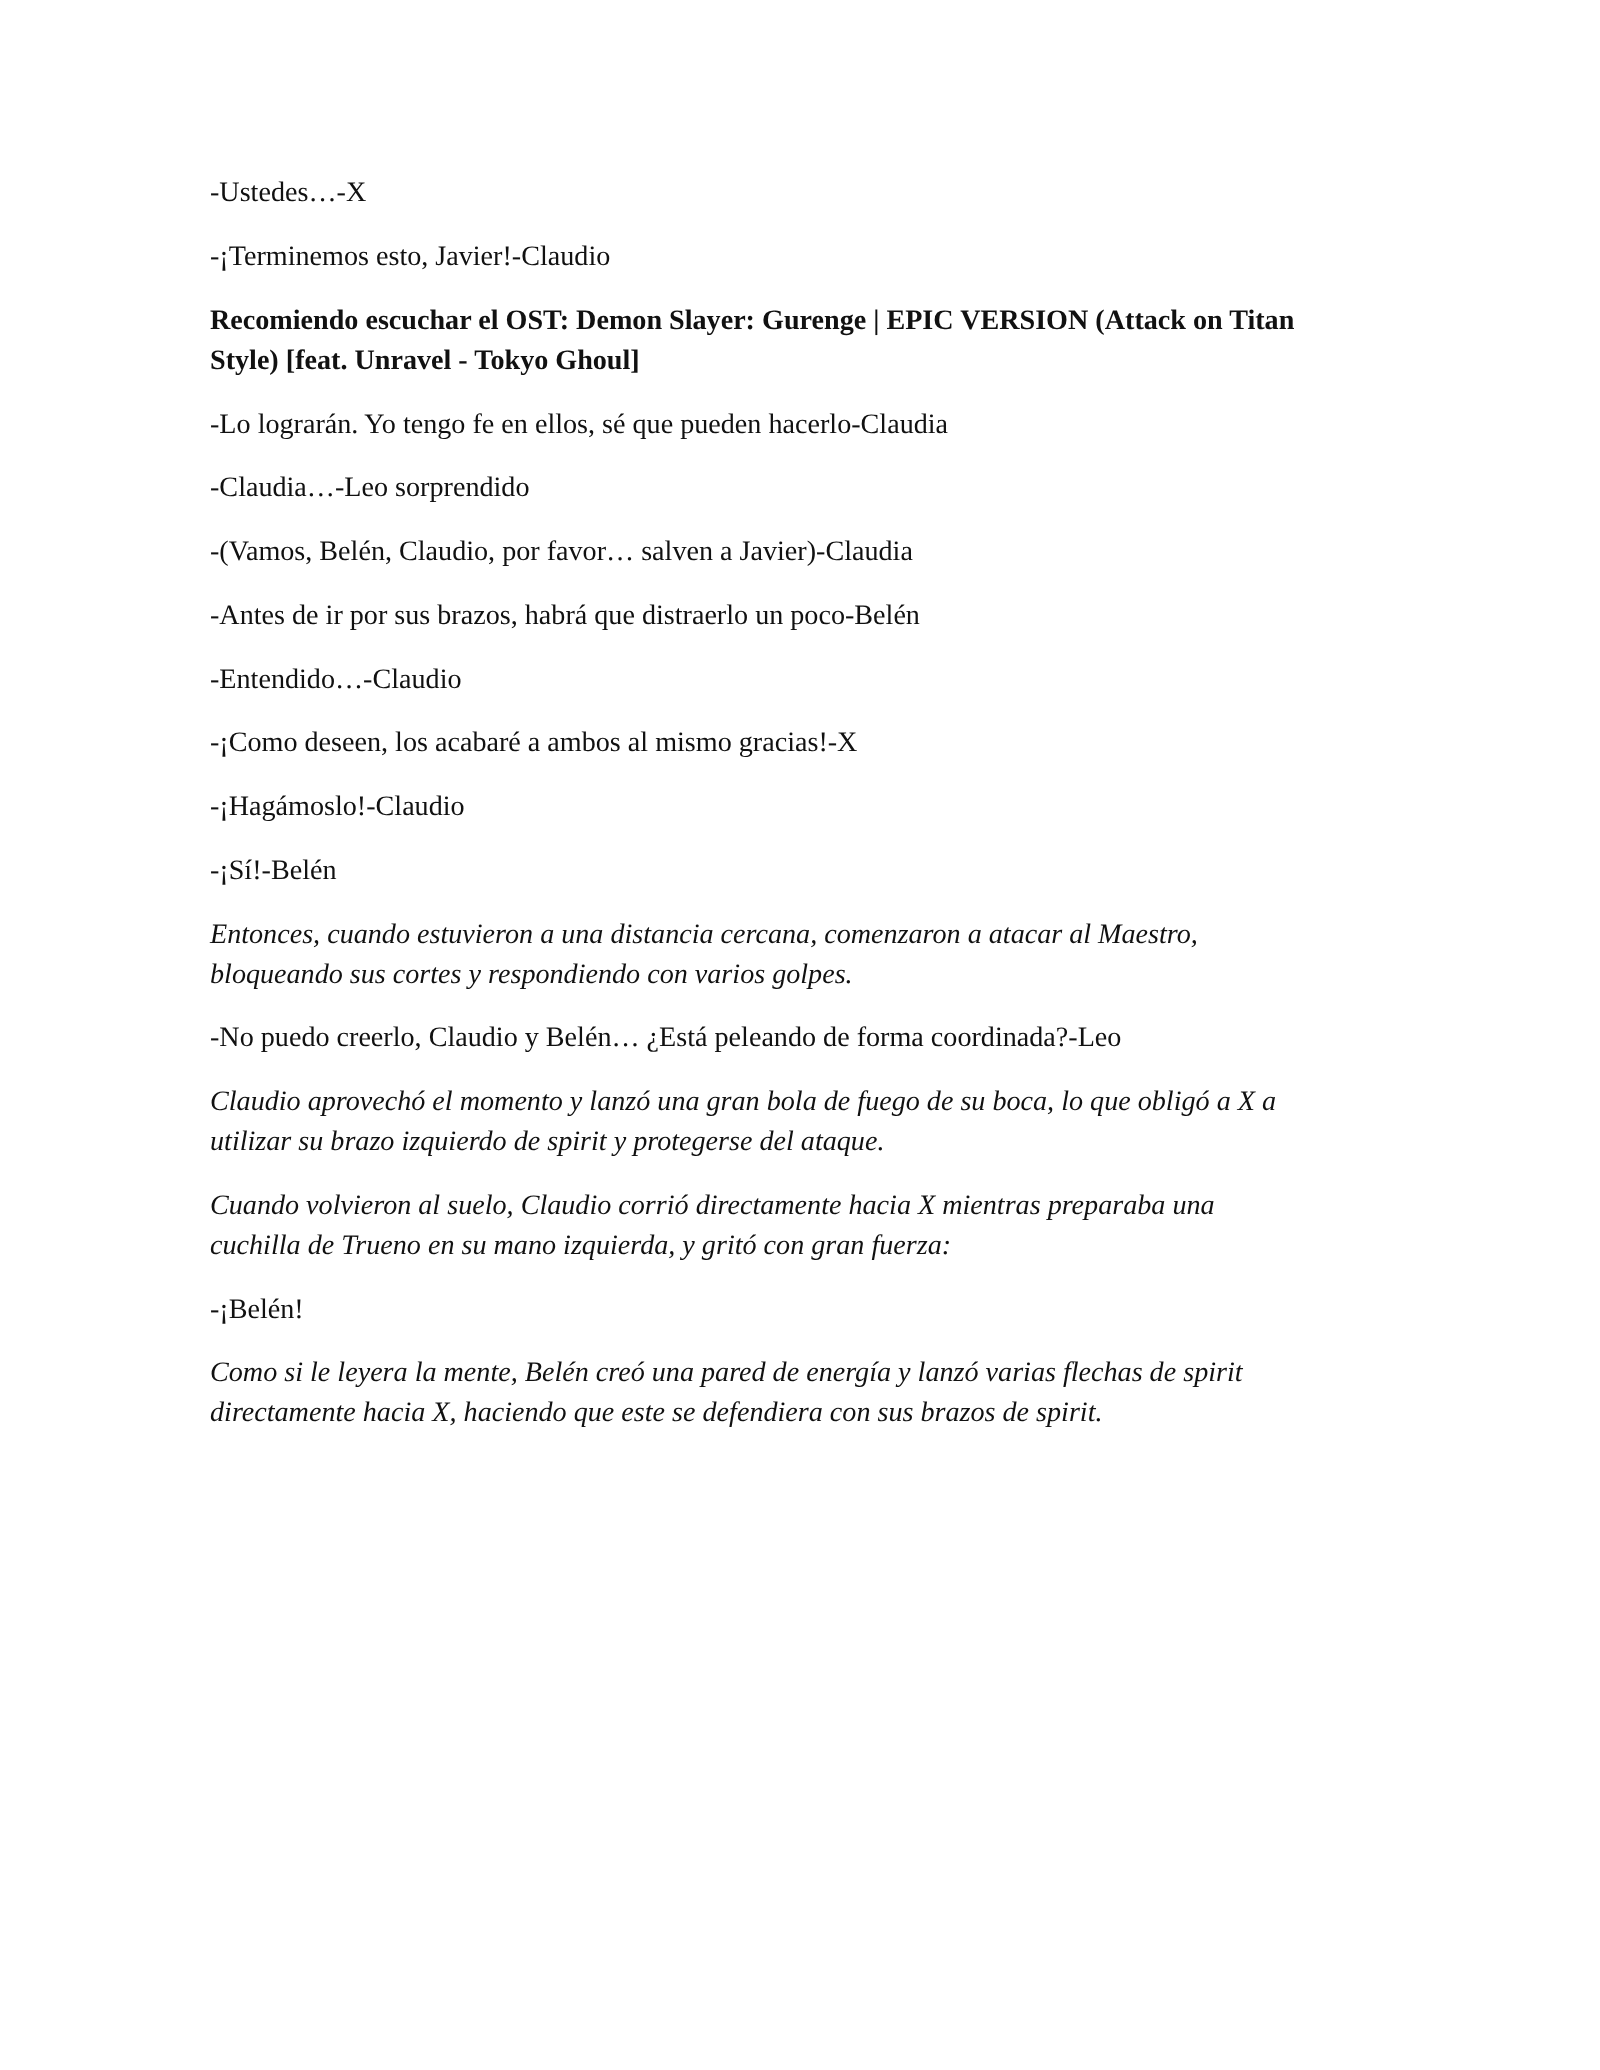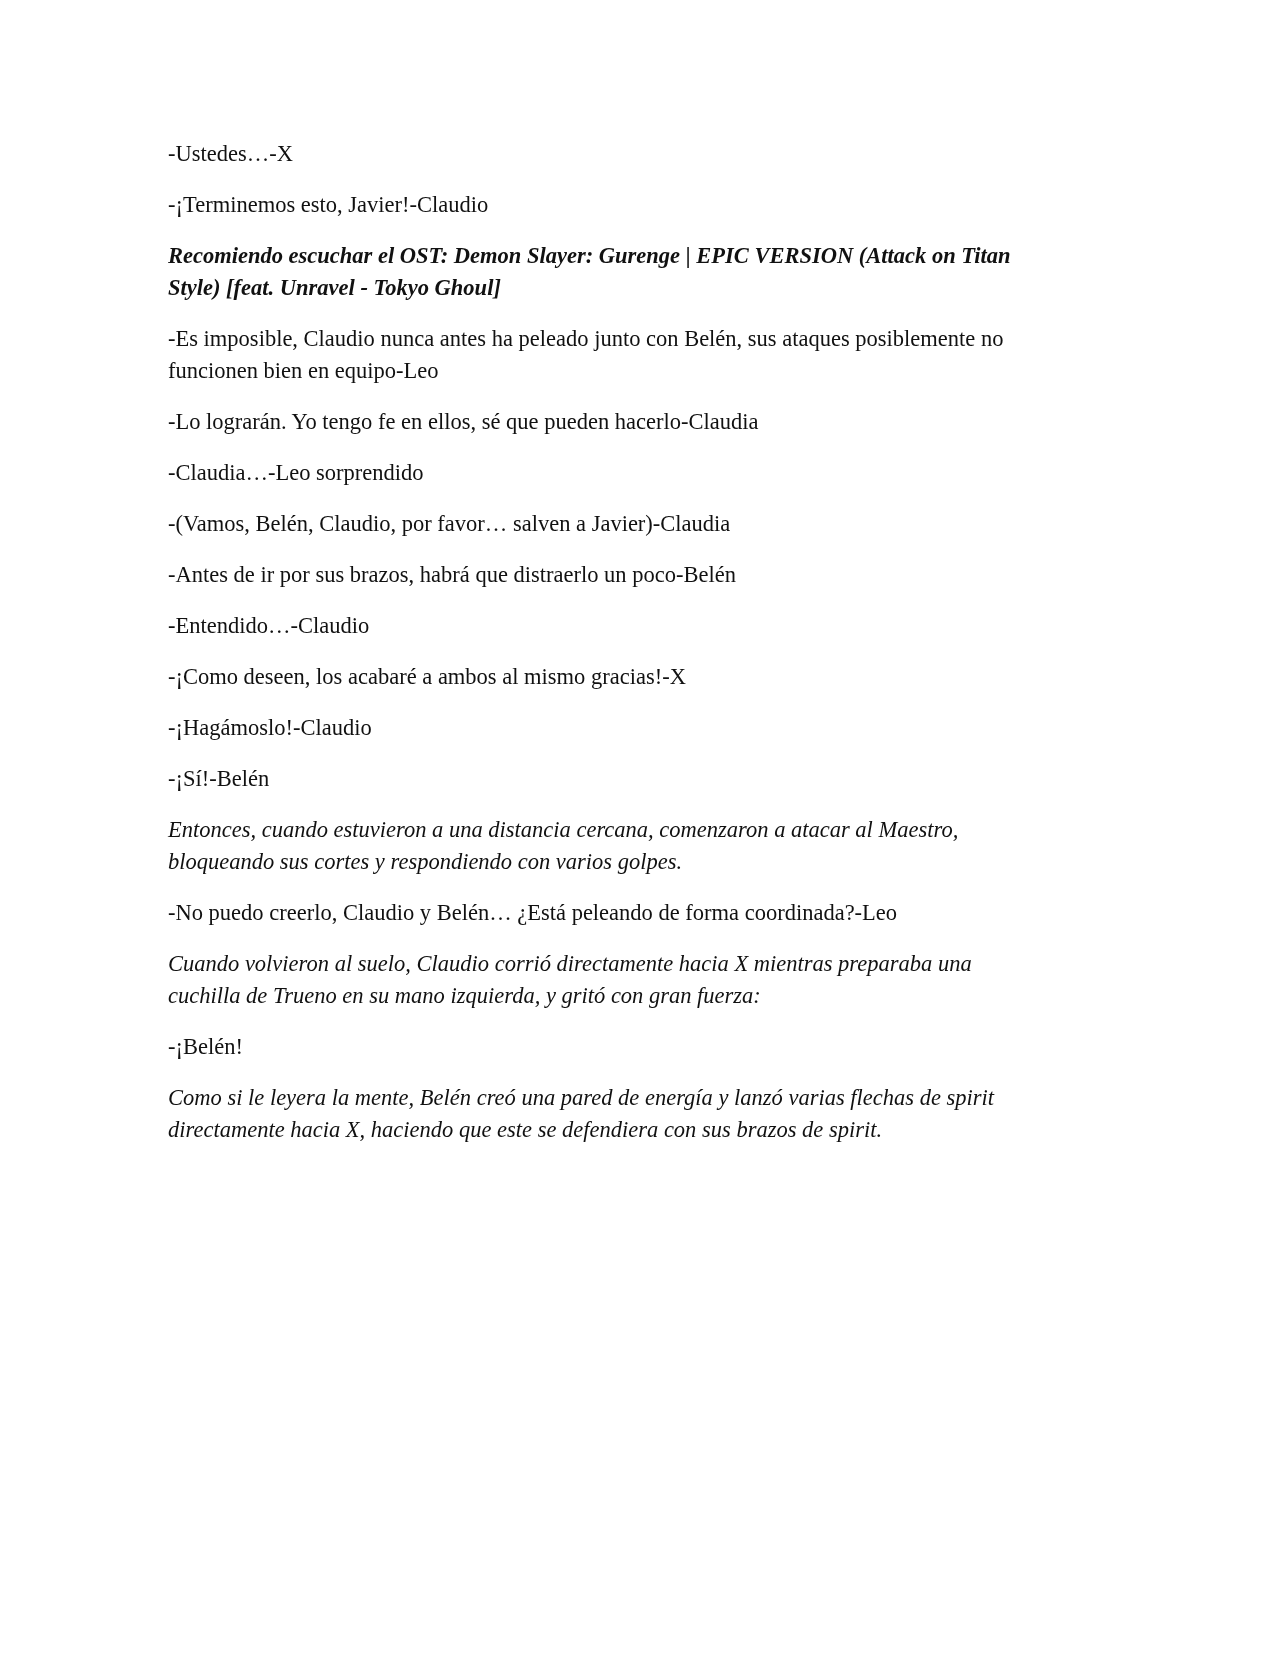--- a/index.html
+++ b/index.html
@@ -21,36 +21,36 @@
       font-family: "Liberation Serif", "DejaVu Serif", serif;
       font-size: 22.5px;
       line-height: 32px;
       color: #111111;
     }
     .para {
       margin: 0 0 19px 0;
     }
     .para.dialogue { font-style: normal; font-weight: normal; }
     .para.narration { font-style: italic; }
-    .para.note { font-style: italic; font-weight: bold; }
+    .para.note { font-weight: bold; }
   </style>
 </head>
 <body>
 
 <div class="page">
   <p class="para dialogue">-Ustedes…-X</p>
   <p class="para dialogue">-¡Terminemos esto, Javier!-Claudio</p>
   <p class="para note">Recomiendo escuchar el OST: Demon Slayer: Gurenge | EPIC VERSION (Attack on Titan Style) [feat. Unravel - Tokyo Ghoul]</p>
-  <p class="para dialogue">-Es imposible, Claudio nunca antes ha peleado junto con Belén, sus ataques posiblemente no funcionen bien en equipo-Leo</p>
   <p class="para dialogue">-Lo lograrán. Yo tengo fe en ellos, sé que pueden hacerlo-Claudia</p>
   <p class="para dialogue">-Claudia…-Leo sorprendido</p>
   <p class="para dialogue">-(Vamos, Belén, Claudio, por favor… salven a Javier)-Claudia</p>
   <p class="para dialogue">-Antes de ir por sus brazos, habrá que distraerlo un poco-Belén</p>
   <p class="para dialogue">-Entendido…-Claudio</p>
   <p class="para dialogue">-¡Como deseen, los acabaré a ambos al mismo gracias!-X</p>
   <p class="para dialogue">-¡Hagámoslo!-Claudio</p>
   <p class="para dialogue">-¡Sí!-Belén</p>
   <p class="para narration">Entonces, cuando estuvieron a una distancia cercana, comenzaron a atacar al Maestro, bloqueando sus cortes y respondiendo con varios golpes.</p>
   <p class="para dialogue">-No puedo creerlo, Claudio y Belén… ¿Está peleando de forma coordinada?-Leo</p>
+  <p class="para narration">Claudio aprovechó el momento y lanzó una gran bola de fuego de su boca, lo que obligó a X a utilizar su brazo izquierdo de spirit y protegerse del ataque.</p>
   <p class="para narration">Cuando volvieron al suelo, Claudio corrió directamente hacia X mientras preparaba una cuchilla de Trueno en su mano izquierda, y gritó con gran fuerza:</p>
   <p class="para dialogue">-¡Belén!</p>
   <p class="para narration">Como si le leyera la mente, Belén creó una pared de energía y lanzó varias flechas de spirit directamente hacia X, haciendo que este se defendiera con sus brazos de spirit.</p>
 </div>
 
 </body></html>

